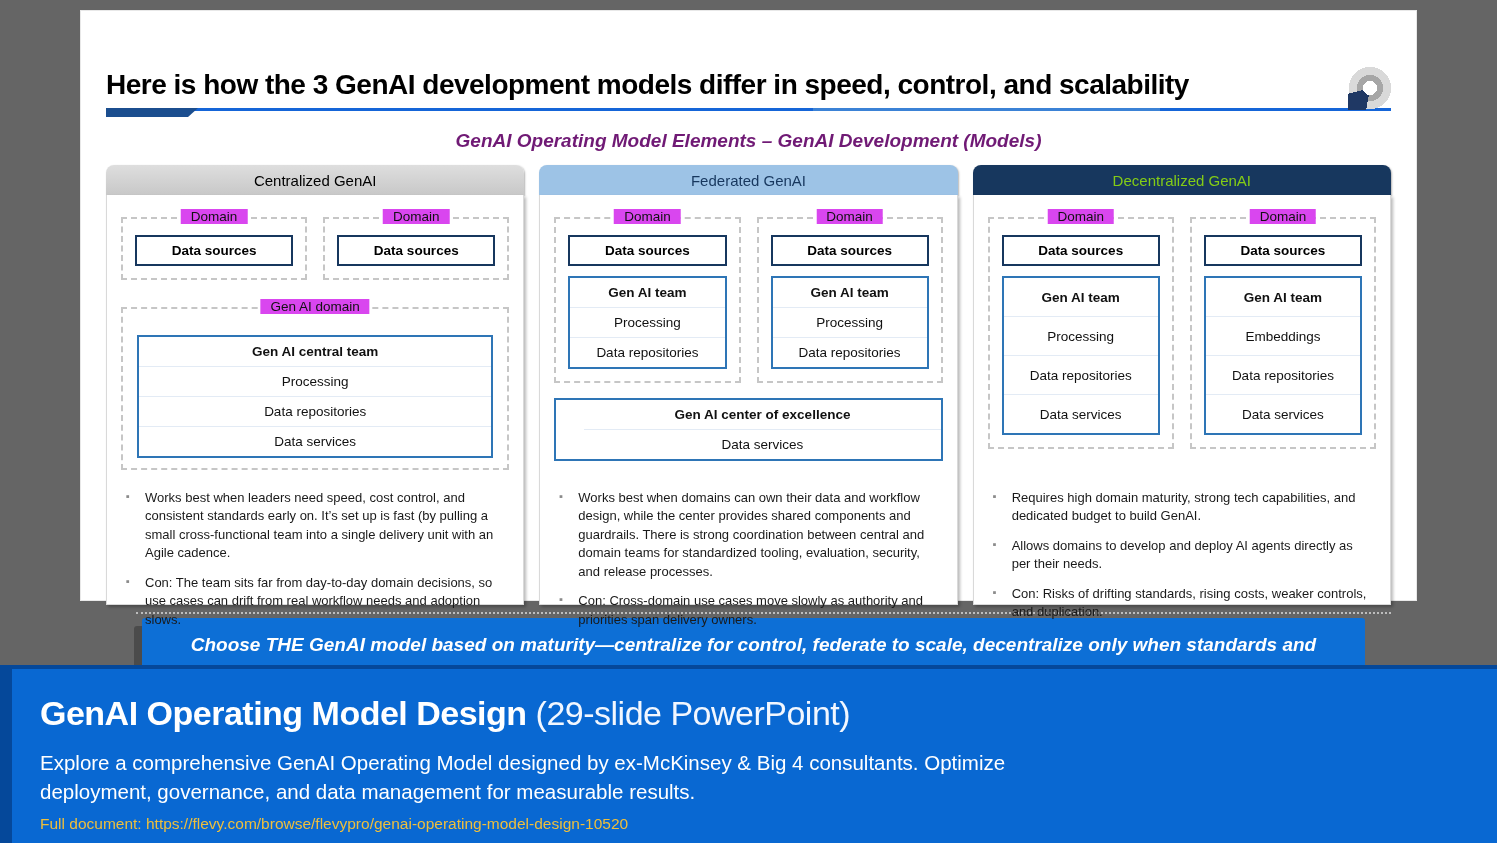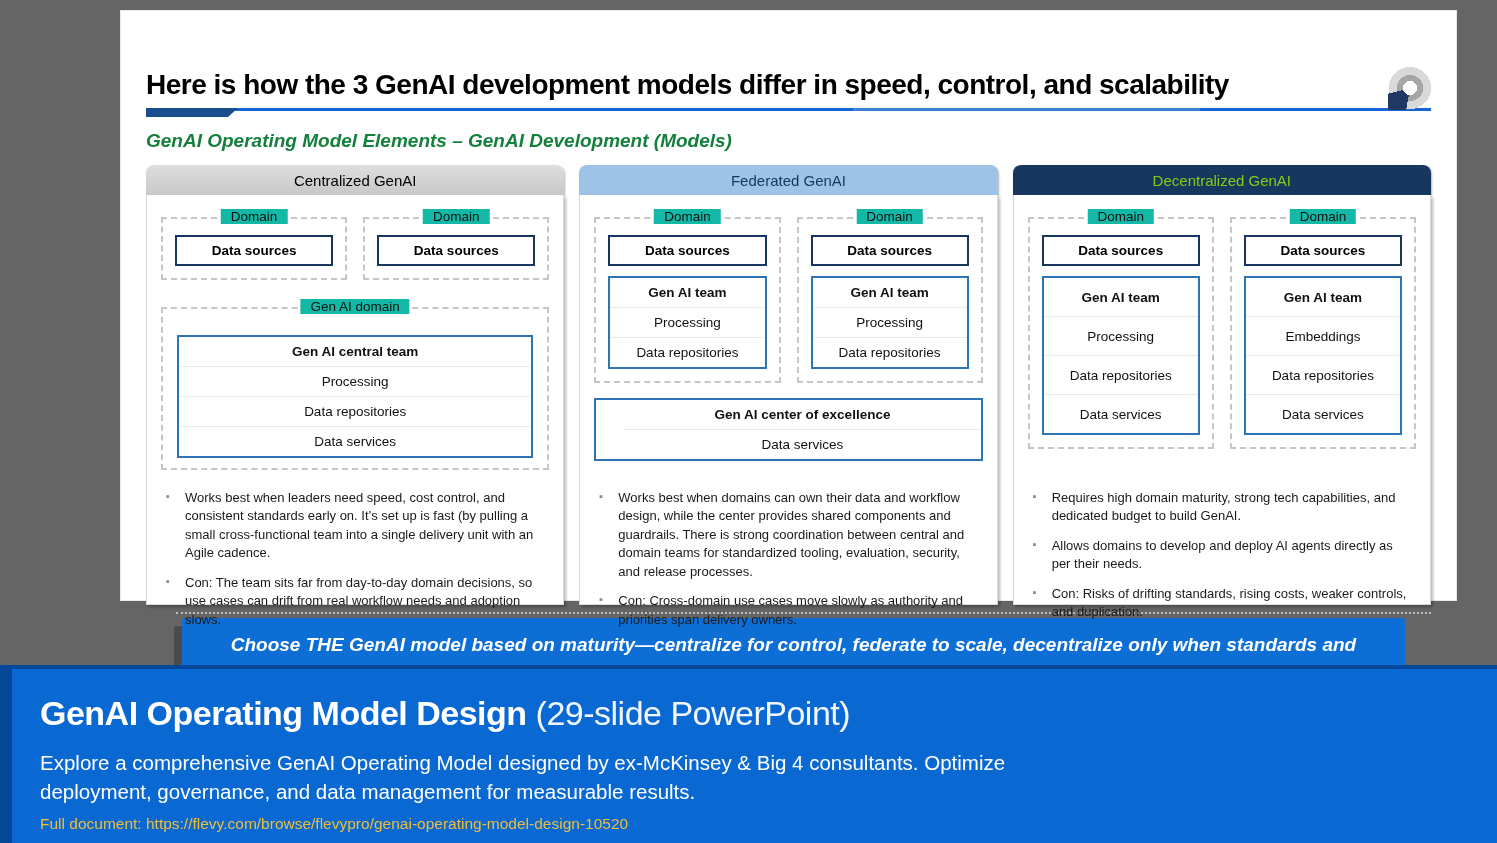--- a/index.html
+++ b/index.html
@@ -5,35 +5,35 @@
   * { box-sizing: border-box; margin: 0; padding: 0; }
   html,body { width:1497px; height:843px; overflow:hidden; }
   body {
     background:#656565;
     font-family:"Liberation Sans", sans-serif;
     position:relative;
   }
   
   .slide {
     position:absolute; left:80px; top:10px; width:1337px; height:591px;
-    background:#ffffff; border:1px solid #e8e8e8;margin-left:40px;
+    background:#ffffff; border:1px solid #e8e8e8;
   }
   .slide-inner { padding:58px 25px 0 25px; position:relative; }
   .slide-title {
     font-size:28px; font-weight:bold; color:#000; letter-spacing:-0.5px;
   }
   .rule { position:relative; height:10px; margin-top:7px; }
   .rule-line { position:absolute; left:0; right:0; top:0; height:3px; background:#1565d8; }
   .rule-line .seg2 { position:absolute; left:55%; right:18%; top:0; height:3px; background:#5b9bd5; opacity:.55; }
   .rule-block {
     position:absolute; left:0; top:0; width:92px; height:9px; background:#1b4e8f;
     clip-path:polygon(0 0, 100% 0, calc(100% - 10px) 100%, 0 100%);
   }
   .slide-subtitle {
-    margin-top:12px; font-size:19px; font-weight:bold; font-style:italic; color:#15803d;
+    margin-top:12px; font-size:19px; font-weight:bold; font-style:italic; color:#701a75;text-align:center;
   }
   
   .donut {
     position:absolute; right:24px; top:55px; width:44px; height:44px;
     background:
       radial-gradient(circle at 50% 50%, #ffffff 0 7px, rgba(0,0,0,0) 7px),
       conic-gradient(from 190deg, #1f3864 0 65deg, rgba(0,0,0,0) 65deg 360deg),
       radial-gradient(circle at 50% 50%, #ffffff 0 7px, #a6a6a6 7px 13px, #d9d9d9 13px 21px, rgba(0,0,0,0) 21px);
   }
   
@@ -51,21 +51,21 @@
     box-shadow:2px 2px 3px rgba(0,0,0,.28);
     height:410px; padding:22px 14px 0 14px;
   }
   .diagram { height:252px; }
   .domains-row { display:flex; gap:16px; }
   .dashed {
     flex:1; border:2px dashed #c6c6c6; position:relative; padding:16px 12px 12px 12px; background:#fff;
   }
   .dlabel {
     position:absolute; top:-10px; left:50%; transform:translateX(-50%);
-    background:#14b8a6; padding:0 10px; font-size:13.5px; color:#111; white-space:nowrap;
+    background:#d946ef; padding:0 10px; font-size:13.5px; color:#111; white-space:nowrap;
   }
   .dsbox {
     border:2px solid #17375e; background:#fff; text-align:center;
     font-weight:bold; font-size:13.5px; padding:6px 4px; color:#000;
   }
   .teambox {
     border:2px solid #2e75b6; background:#fff; text-align:center; font-size:13.5px;
     margin-top:10px; color:#111;
   }
   .trow { padding:7px 4px; }

